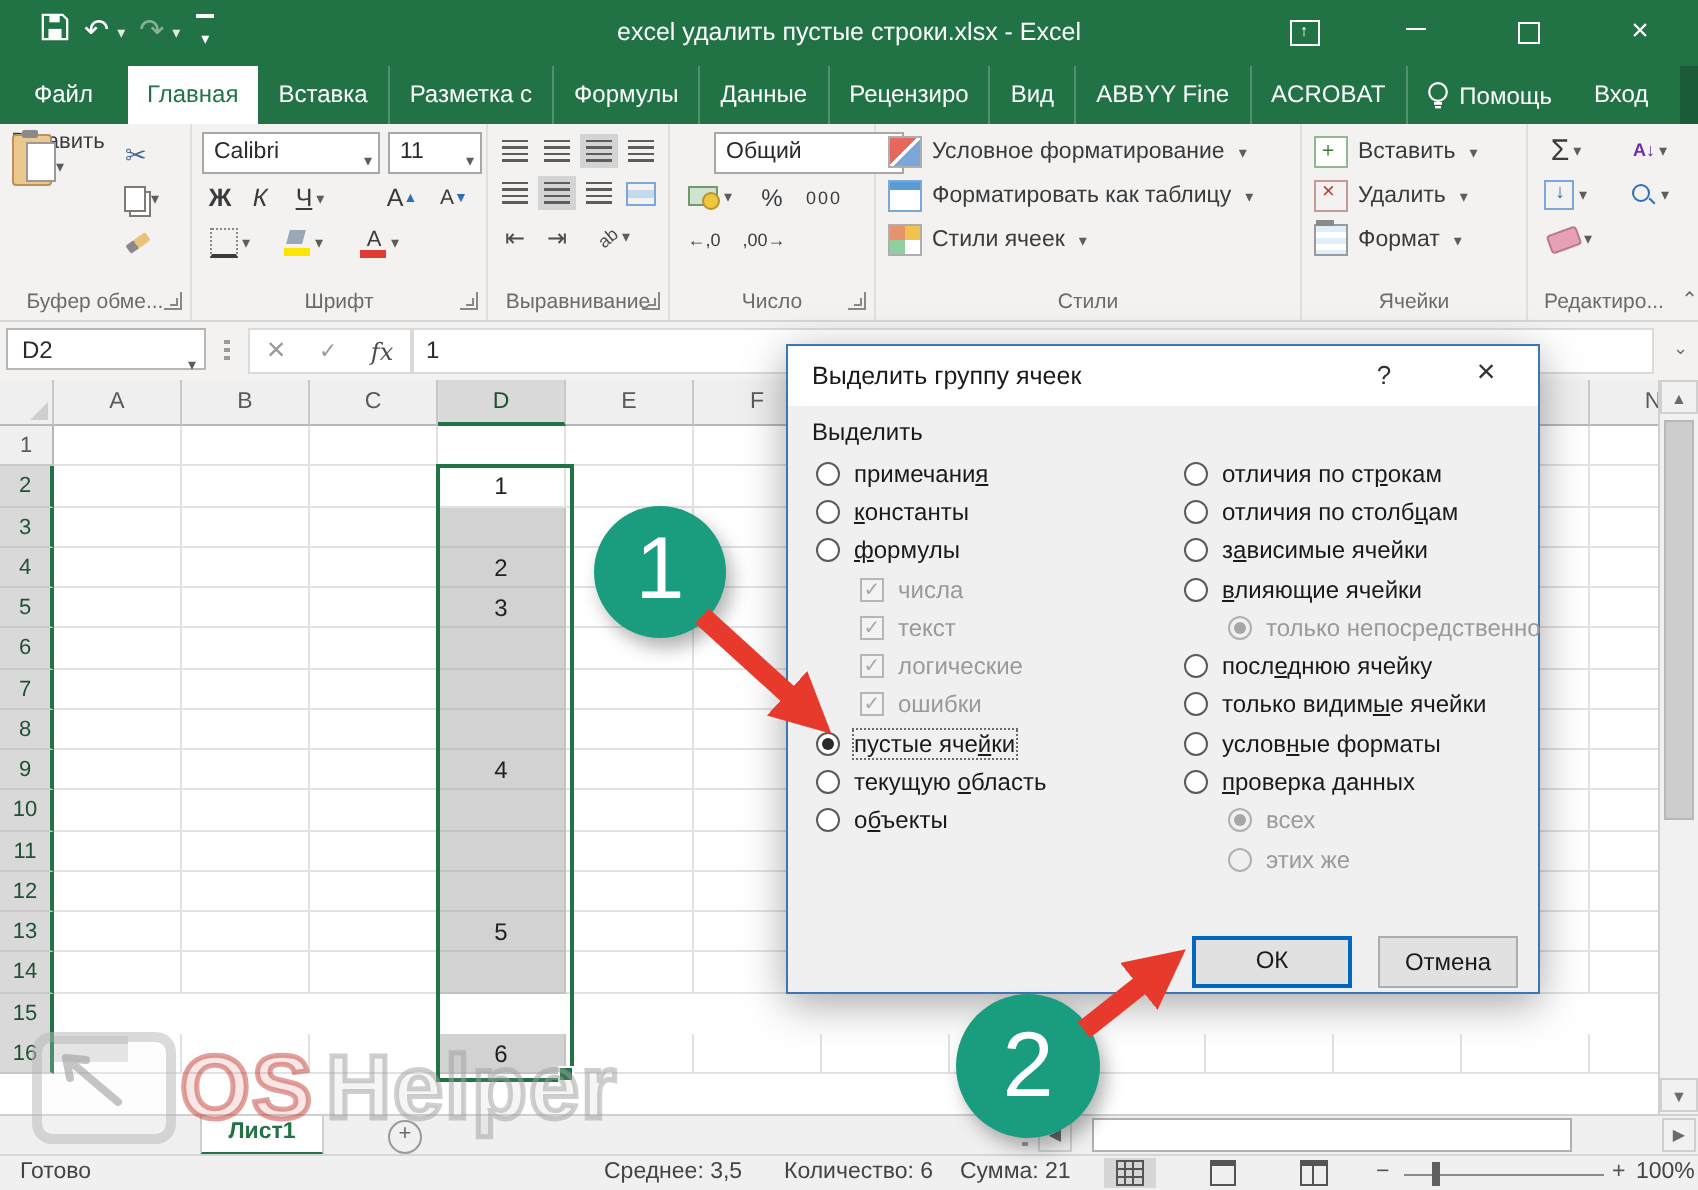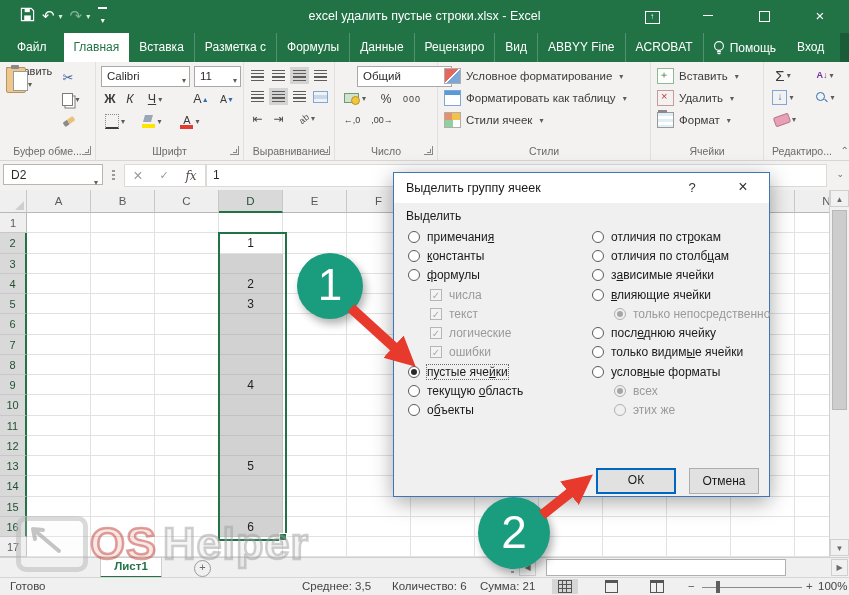--- a/index.html
+++ b/index.html
@@ -670,21 +670,21 @@
       <div class="cell" style="line-height: 20.25px;"></div>
       <div class="cell" style="line-height: 20.25px;"></div>
       <div class="cell" style="line-height: 20.25px;"></div>
       <div class="cell" style="line-height: 20.25px;"></div>
       <div class="cell" style="line-height: 20.25px;"></div>
       <div class="cell" style="line-height: 20.25px;"></div>
       <div class="cell" style="line-height: 20.25px;"></div>
       <div class="cell" style="line-height: 20.25px;"></div>
       <div class="cell" style="line-height: 20.25px;"></div>
     </div>
-    <div class="grow" style="height: 20.25px;">
+    <div class="grow" style="height: 20.25px; flex-direction: column;">
       <div class="rowhdr sel" style="line-height: 20.25px;">15</div>
       <div class="cell" style="line-height: 20.25px;"></div>
       <div class="cell" style="line-height: 20.25px;"></div>
       <div class="cell" style="line-height: 20.25px;"></div>
       <div class="cell selc" style="line-height: 20.25px;"></div>
       <div class="cell" style="line-height: 20.25px;"></div>
       <div class="cell" style="line-height: 20.25px;"></div>
       <div class="cell" style="line-height: 20.25px;"></div>
       <div class="cell" style="line-height: 20.25px;"></div>
       <div class="cell" style="line-height: 20.25px;"></div>
@@ -692,36 +692,20 @@
       <div class="cell" style="line-height: 20.25px;"></div>
       <div class="cell" style="line-height: 20.25px;"></div>
       <div class="cell" style="line-height: 20.25px;"></div>
     </div>
     <div class="grow" style="height: 20.25px;">
       <div class="rowhdr sel" style="line-height: 20.25px;">16</div>
       <div class="cell" style="line-height: 20.25px;"></div>
       <div class="cell" style="line-height: 20.25px;"></div>
       <div class="cell" style="line-height: 20.25px;"></div>
       <div class="cell selc" style="line-height: 20.25px;">6</div>
-      <div class="cell" style="line-height: 20.25px;"></div>
-      <div class="cell" style="line-height: 20.25px;"></div>
-      <div class="cell" style="line-height: 20.25px;"></div>
-      <div class="cell" style="line-height: 20.25px;"></div>
-      <div class="cell" style="line-height: 20.25px;"></div>
-      <div class="cell" style="line-height: 20.25px;"></div>
-      <div class="cell" style="line-height: 20.25px;"></div>
-      <div class="cell" style="line-height: 20.25px;"></div>
-      <div class="cell" style="line-height: 20.25px;"></div>
-    </div>
-    <div class="grow" style="height: 20.25px;">
-      <div class="rowhdr" style="line-height: 20.25px;">17</div>
-      <div class="cell" style="line-height: 20.25px;"></div>
-      <div class="cell" style="line-height: 20.25px;"></div>
-      <div class="cell" style="line-height: 20.25px;"></div>
-      <div class="cell" style="line-height: 20.25px;"></div>
       <div class="cell" style="line-height: 20.25px;"></div>
       <div class="cell" style="line-height: 20.25px;"></div>
       <div class="cell" style="line-height: 20.25px;"></div>
       <div class="cell" style="line-height: 20.25px;"></div>
       <div class="cell" style="line-height: 20.25px;"></div>
       <div class="cell" style="line-height: 20.25px;"></div>
       <div class="cell" style="line-height: 20.25px;"></div>
       <div class="cell" style="line-height: 20.25px;"></div>
       <div class="cell" style="line-height: 20.25px;"></div>
     </div>
@@ -815,20 +799,24 @@
         <span class="rb"></span>
         <span class="lab">посл<u>е</u>днюю ячейку</span>
       </div>
       <div class="opt">
         <span class="rb"></span>
         <span class="lab">только видим<u>ы</u>е ячейки</span>
       </div>
       <div class="opt">
         <span class="rb"></span>
         <span class="lab">услов<u>н</u>ые форматы</span>
+      </div>
+      <div class="opt">
+        <span class="rb"></span>
+        <span class="lab"><u>п</u>роверка данных</span>
       </div>
       <div class="opt ind">
         <span class="rb chk dis"></span>
         <span class="lab dis">всех</span>
       </div>
       <div class="opt ind">
         <span class="rb dis"></span>
         <span class="lab dis">этих же</span>
       </div>
     </div>

